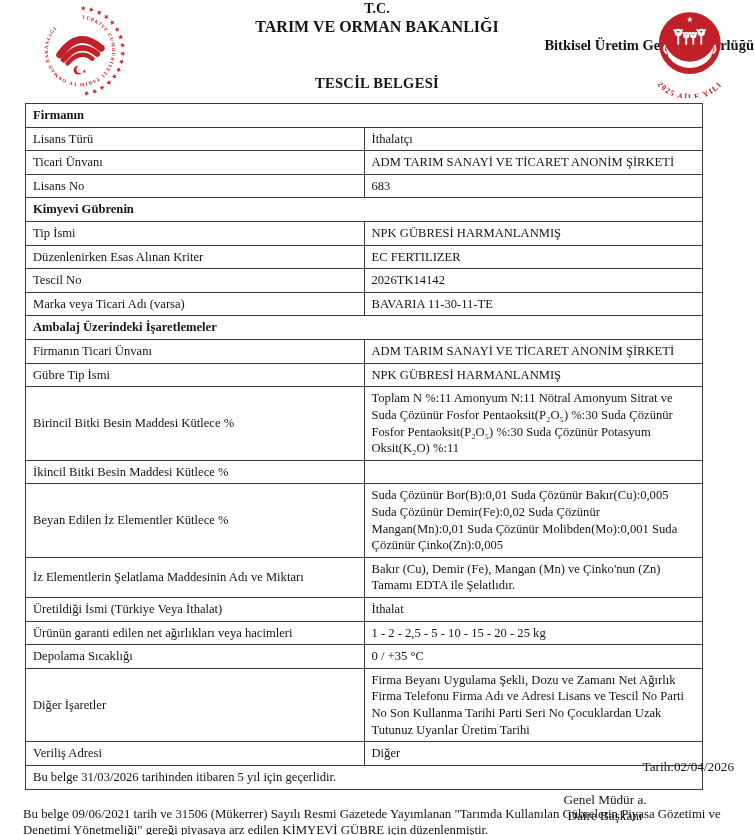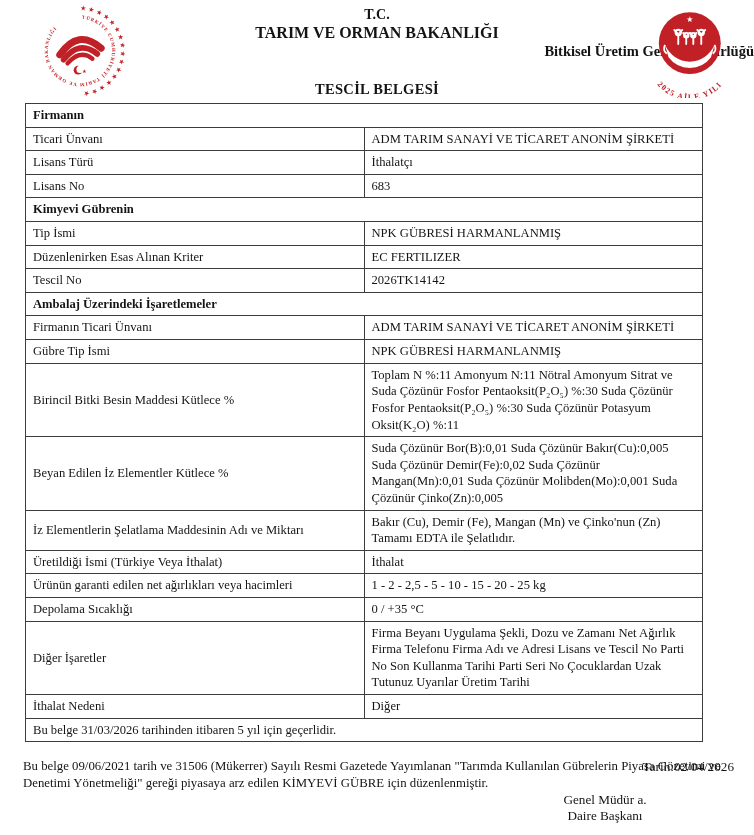--- a/index.html
+++ b/index.html
@@ -5,21 +5,21 @@
   * { box-sizing: border-box; margin: 0; padding: 0; }
   html, body { background: #ffffff; }
   body {
     width: 754px; height: 835px;
     position: relative; overflow: hidden;
     font-family: "Liberation Serif", "DejaVu Serif", serif;
     color: #141414;
   }
   
   .header { position: relative; height: 101px; }
-  .header-center { text-align: center; padding-top: 6px; }
+  .header-center { text-align: center; }
   .hl-tc        { font-weight: bold; font-size: 14px; line-height: 17px; }
   .hl-ministry  { font-weight: bold; font-size: 16px; line-height: 19px; }
   .hl-dir       { font-weight: bold; font-size: 14.5px; line-height: 18px; text-align: right; }
   .doc-title    { font-weight: bold; font-size: 14.5px; margin-top: 21px; letter-spacing: .3px; }
   .logo-left  { position: absolute; left: 34px; top: 5px;  width: 92px; height: 92px; }
   .logo-right { position: absolute; right: 17px; top: 6px; width: 98px; height: 92px; }
   
   table.cert {
     border-collapse: collapse; table-layout: fixed;
     margin: 2px 0 16px 25px; width: 678px;
@@ -103,62 +103,70 @@
     </text>
   </svg>
 </div>
 
 <table class="cert">
   <tbody>
     <tr class="section">
       <td colspan="2">Firmanın</td>
     </tr>
     <tr>
+      <td class="label-cell">Lisans Türü</td>
+      <td>İthalatçı</td>
+    </tr>
+    <tr>
       <td class="label-cell">Ticari Ünvanı</td>
       <td>ADM TARIM SANAYİ VE TİCARET ANONİM ŞİRKETİ</td>
     </tr>
     <tr>
-      <td class="label-cell">Lisans Türü</td>
-      <td>İthalatçı</td>
-    </tr>
-    <tr>
       <td class="label-cell">Lisans No</td>
       <td>683</td>
     </tr>
     <tr class="section">
       <td colspan="2">Kimyevi Gübrenin</td>
     </tr>
     <tr>
       <td class="label-cell">Tip İsmi</td>
       <td>NPK GÜBRESİ HARMANLANMIŞ</td>
     </tr>
     <tr>
       <td class="label-cell">Düzenlenirken Esas Alınan Kriter</td>
       <td>EC FERTILIZER</td>
     </tr>
     <tr>
       <td class="label-cell">Tescil No</td>
       <td>2026TK14142</td>
     </tr>
+    <tr>
+      <td class="label-cell">Marka veya Ticari Adı (varsa)</td>
+      <td>BAVARIA 11-30-11-TE</td>
+    </tr>
     <tr class="section">
       <td colspan="2">Ambalaj Üzerindeki İşaretlemeler</td>
     </tr>
     <tr>
       <td class="label-cell">Firmanın Ticari Ünvanı</td>
       <td>ADM TARIM SANAYİ VE TİCARET ANONİM ŞİRKETİ</td>
     </tr>
     <tr>
       <td class="label-cell">Gübre Tip İsmi</td>
       <td>NPK GÜBRESİ HARMANLANMIŞ</td>
     </tr>
     <tr>
       <td class="label-cell">Birincil Bitki Besin Maddesi Kütlece %</td>
       <td>Toplam N %:11 Amonyum N:11 Nötral Amonyum Sitrat ve Suda Çözünür Fosfor Pentaoksit(P₂O₅) %:30 Suda Çözünür Fosfor Pentaoksit(P₂O₅) %:30 Suda Çözünür Potasyum Oksit(K₂O) %:11</td>
     </tr>
     <tr>
+      <td class="label-cell">İkincil Bitki Besin Maddesi Kütlece %</td>
+      <td></td>
+    </tr>
+    <tr>
       <td class="label-cell">Beyan Edilen İz Elementler Kütlece %</td>
       <td>Suda Çözünür Bor(B):0,01 Suda Çözünür Bakır(Cu):0,005 Suda Çözünür Demir(Fe):0,02 Suda Çözünür Mangan(Mn):0,01 Suda Çözünür Molibden(Mo):0,001 Suda Çözünür Çinko(Zn):0,005</td>
     </tr>
     <tr>
       <td class="label-cell">İz Elementlerin Şelatlama Maddesinin Adı ve Miktarı</td>
       <td>Bakır (Cu), Demir (Fe), Mangan (Mn) ve Çinko'nun (Zn) Tamamı EDTA ile Şelatlıdır.</td>
     </tr>
     <tr>
       <td class="label-cell">Üretildiği İsmi (Türkiye Veya İthalat)</td>
       <td>İthalat</td>
@@ -169,21 +177,21 @@
     </tr>
     <tr>
       <td class="label-cell">Depolama Sıcaklığı</td>
       <td>0 / +35 °C</td>
     </tr>
     <tr>
       <td class="label-cell">Diğer İşaretler</td>
       <td>Firma Beyanı Uygulama Şekli, Dozu ve Zamanı Net Ağırlık Firma Telefonu Firma Adı ve Adresi Lisans ve Tescil No Parti No Son Kullanma Tarihi Parti Seri No Çocuklardan Uzak Tutunuz Uyarılar Üretim Tarihi</td>
     </tr>
     <tr>
-      <td class="label-cell">İthalat Nedeni</td>
+      <td class="label-cell">Veriliş Adresi</td>
       <td>Diğer</td>
     </tr>
     <tr>
       <td colspan="2">Bu belge 31/03/2026 tarihinden itibaren 5 yıl için geçerlidir.</td>
     </tr>
   </tbody>
 </table>
 
 <p class="reg-note">Bu belge 09/06/2021 tarih ve 31506 (Mükerrer) Sayılı Resmi Gazetede Yayımlanan "Tarımda Kullanılan Gübrelerin Piyasa Gözetimi ve Denetimi Yönetmeliği" gereği piyasaya arz edilen KİMYEVİ GÜBRE için düzenlenmiştir.</p>
 

